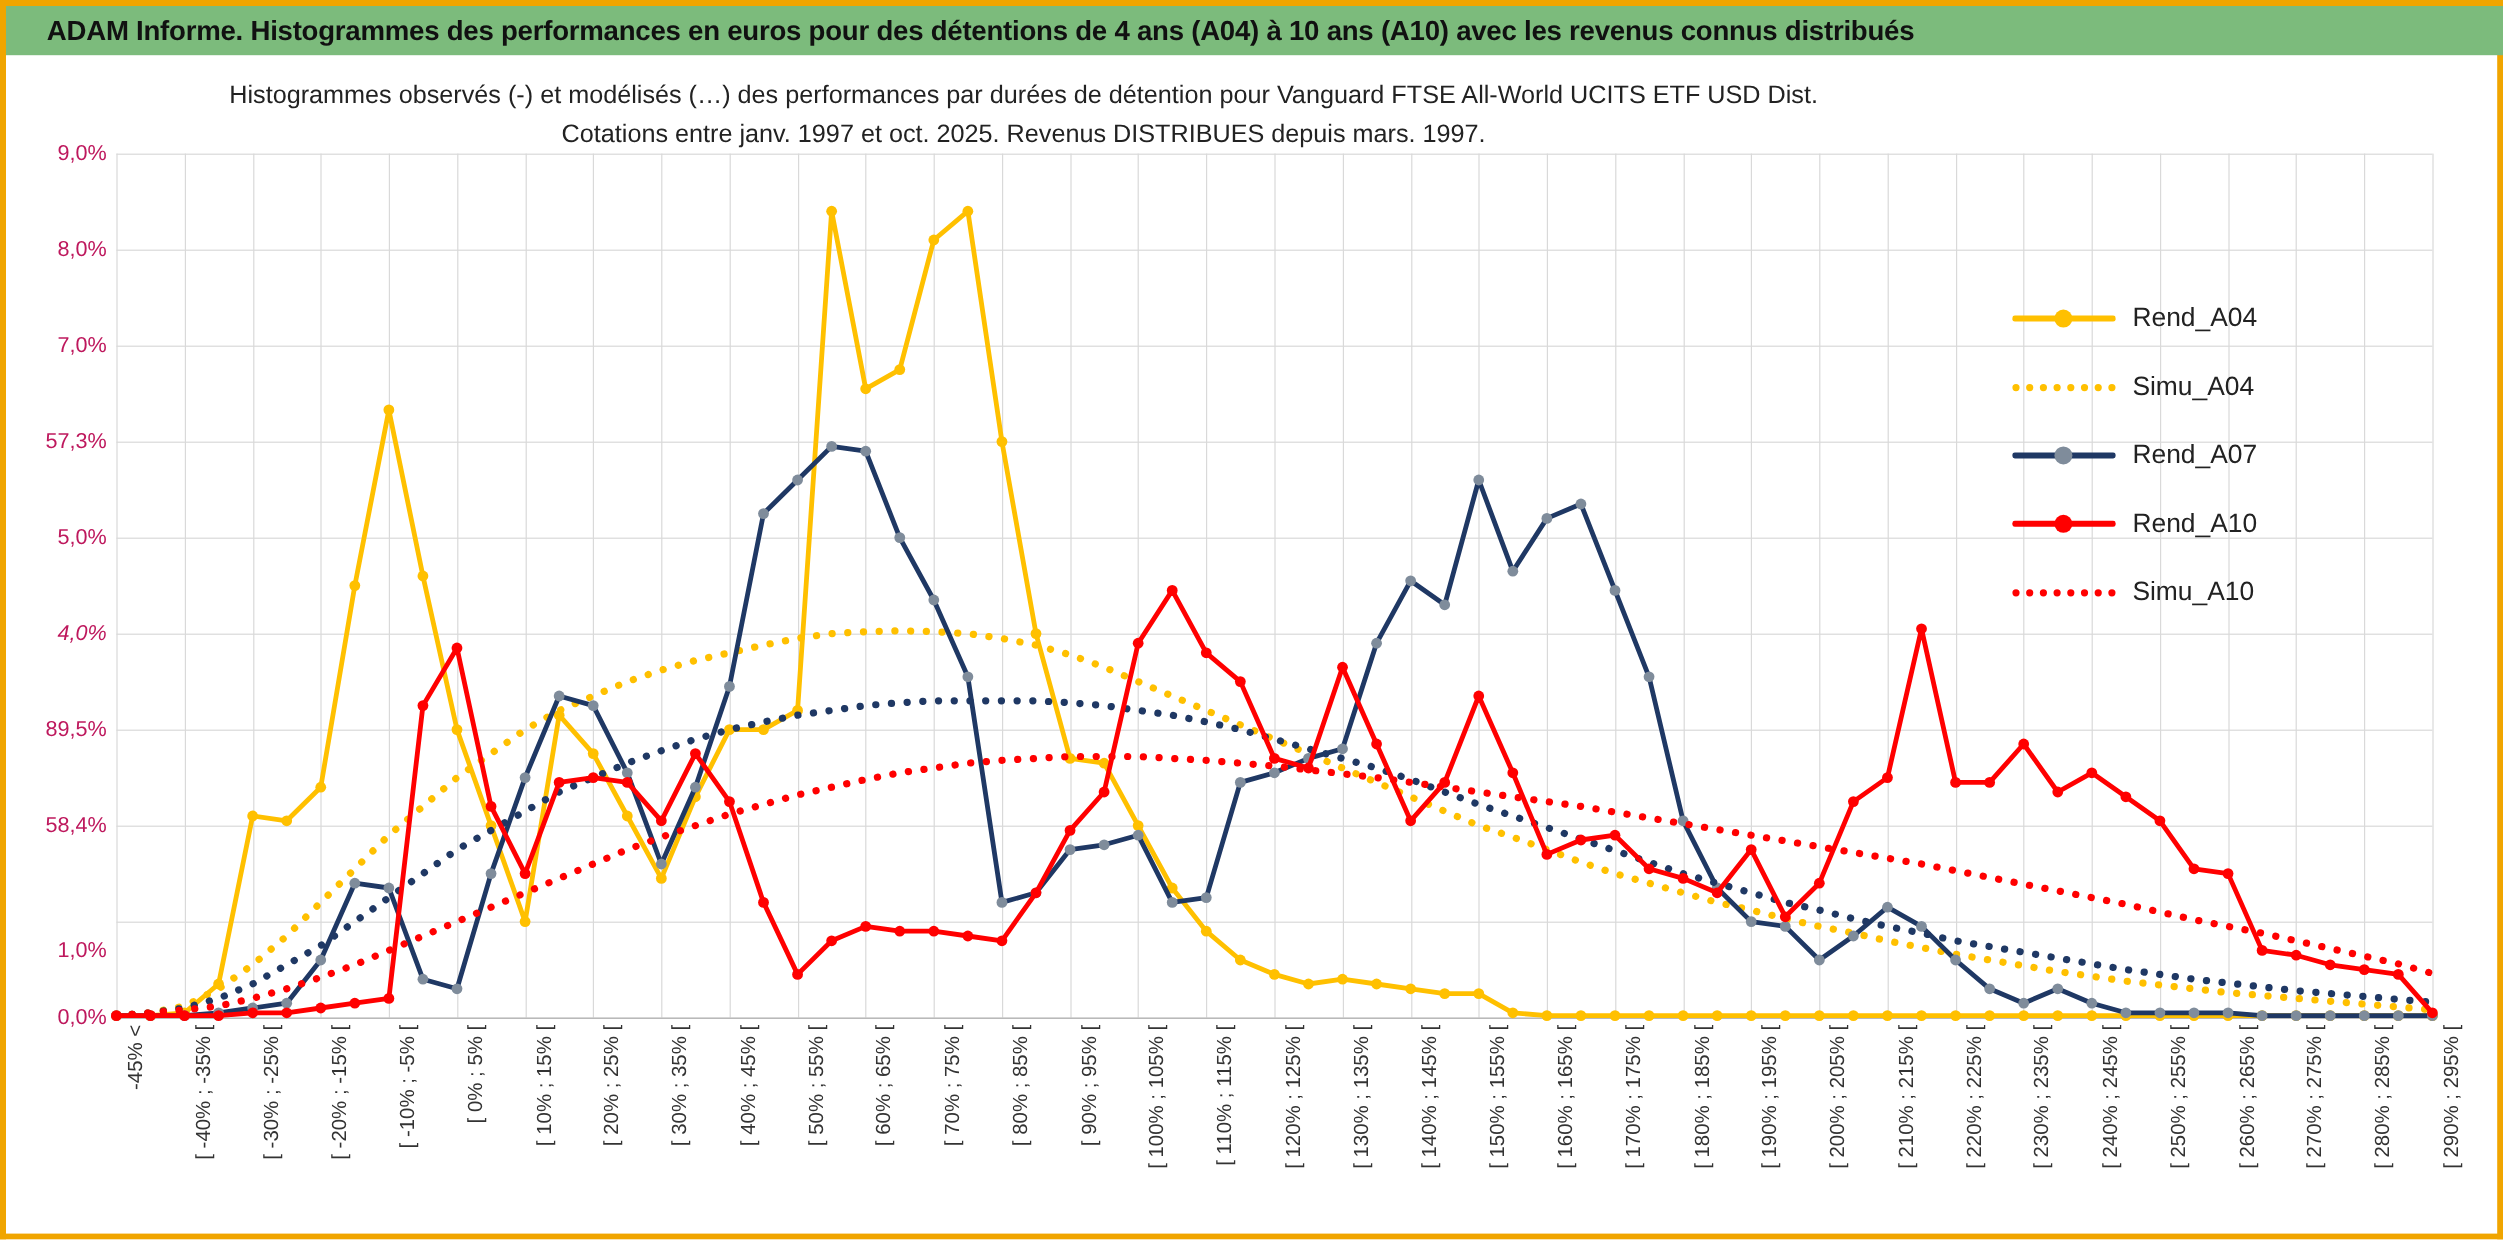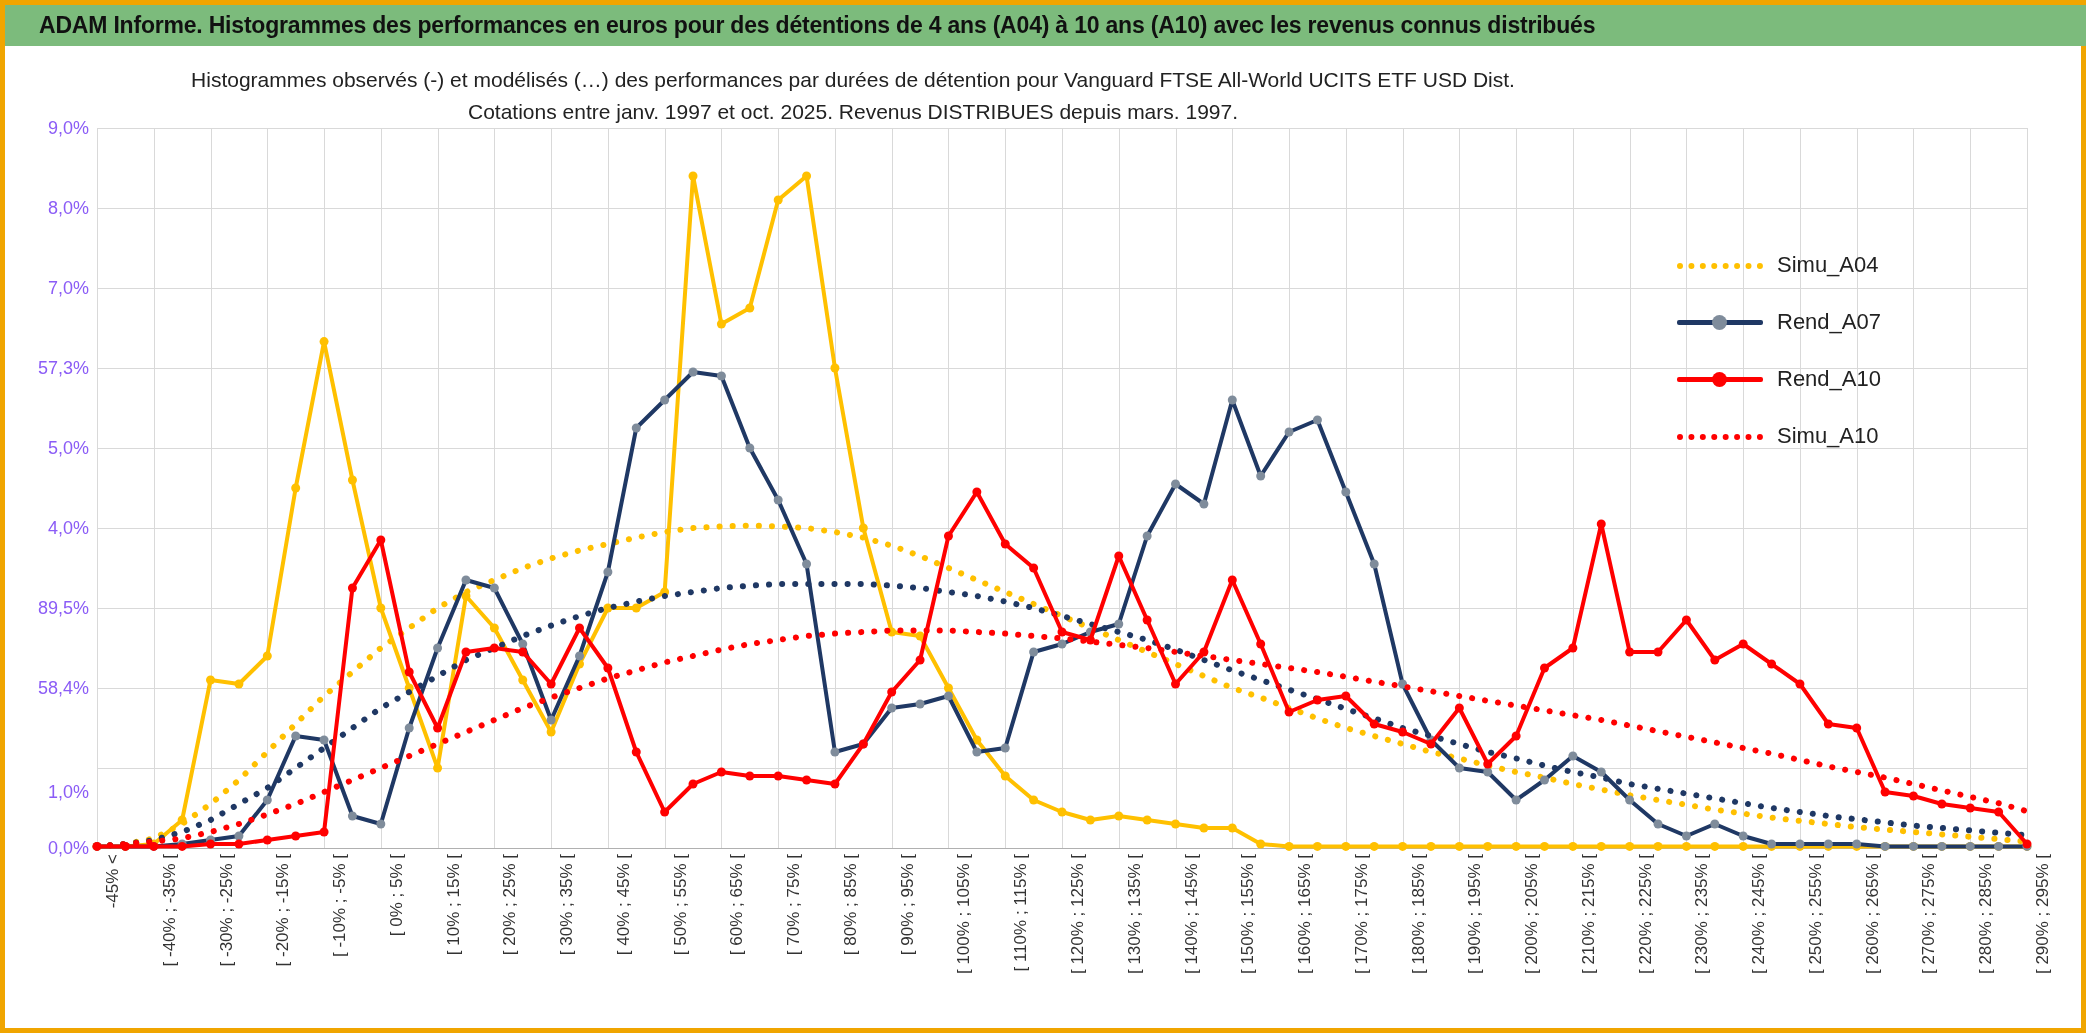--- a/index.html
+++ b/index.html
@@ -96,21 +96,21 @@
     width: 1930px;
     height: 1px;
     background: #b0b0b0;
   }
   .ytick {
     position: absolute;
     right: 1946px;
     width: 80px;
     text-align: right;
     font-size: 18px;
-    color: #8b5cf6;
+    color: #be185d;
     transform: translateY(-50%);
   }
   #ylabels {
     position: absolute;
     left: 92px;
     top: 82px;
     width: 1930px;
     height: 720px;
   }
   #ylabels .ytick {
@@ -462,21 +462,21 @@
             <polyline points="0,718.4 28.38235294117647,716 56.76470588235294,713.6 85.14705882352942,710.4 113.52941176470588,704 141.91176470588235,696 170.29411764705884,686.4 198.67647058823528,676 227.05882352941177,664 255.44117647058823,652 283.8235294117647,640 312.2058823529412,628 340.5882352941177,616 368.9705882352941,604 397.35294117647055,592 425.7352941176471,580 454.11764705882354,569.6 482.5,560 510.88235294117646,550.4 539.2647058823529,542.4 567.6470588235294,534.4 596.0294117647059,528 624.4117647058824,521.6 652.7941176470589,516 681.1764705882354,512 709.5588235294118,508 737.9411764705882,505.59999999999997 766.3235294117646,504 794.7058823529411,502.4 823.0882352941176,502.4 851.4705882352941,502.4 879.8529411764706,504 908.2352941176471,505.59999999999997 936.6176470588235,508 965,510.4 993.3823529411764,513.6 1021.7647058823529,516.8 1050.1470588235293,520 1078.5294117647059,524 1106.9117647058822,528 1135.2941176470588,532 1163.6764705882351,536 1192.0588235294117,540 1220.4411764705883,544 1248.8235294117649,548.8 1277.2058823529412,553.6 1305.5882352941178,558.4 1333.9705882352941,563.2 1362.3529411764707,568 1390.735294117647,572.8 1419.1176470588236,577.6 1447.5,582.4 1475.8823529411764,587.2 1504.264705882353,592 1532.6470588235293,597.6 1561.0294117647059,603.2 1589.4117647058822,608.8 1617.7941176470588,614.4 1646.1764705882351,620 1674.5588235294117,625.6 1702.9411764705883,632 1731.3235294117649,638.4 1759.7058823529412,644 1788.0882352941178,649.6 1816.4705882352941,656 1844.8529411764707,662.4 1873.235294117647,668.8 1901.6176470588236,675.2 1930,683.2" fill="none" stroke="#ff0000" stroke-width="6" stroke-linecap="round" stroke-dasharray="0.1 13"></polyline>
           </svg>
         </div>
     </div>
 
     <div id="ylabels">
         <div class="ytick" style="top: 720px;">0,0%</div>
         <div class="ytick" style="top: 664px;">1,0%</div>
         <div class="ytick" style="top: 560px;">58,4%</div>
         <div class="ytick" style="top: 480px;">89,5%</div>
-        <div class="ytick" style="top: 400px;">4,0%</div>
+        <div class="ytick" style="top: 400px; font-style: italic;">4,0%</div>
         <div class="ytick" style="top: 320px;">5,0%</div>
         <div class="ytick" style="top: 240px;">57,3%</div>
         <div class="ytick" style="top: 160px;">7,0%</div>
         <div class="ytick" style="top: 80px;">8,0%</div>
         <div class="ytick" style="top: 0px;">9,0%</div>
       </div>
     <div id="xlabels">
         <div class="xtick" style="left: 6px;">-45% &lt;</div>
         <div class="xtick" style="left: 62.7647px;">[ -40% ; -35% [</div>
         <div class="xtick" style="left: 119.529px;">[ -30% ; -25% [</div>
@@ -510,20 +510,27 @@
         <div class="xtick" style="left: 1708.94px;">[ 250% ; 255% [</div>
         <div class="xtick" style="left: 1765.71px;">[ 260% ; 265% [</div>
         <div class="xtick" style="left: 1822.47px;">[ 270% ; 275% [</div>
         <div class="xtick" style="left: 1879.24px;">[ 280% ; 285% [</div>
         <div class="xtick" style="left: 1936px;">[ 290% ; 295% [</div>
       </div>
 
     <div id="legend">
         <div class="legend-row">
           <div class="legend-swatch">
+            <div class="legend-line" style="background: rgb(255, 192, 0);"></div>
+            <div class="legend-marker" style="background: rgb(255, 192, 0);"></div>
+          </div>
+          <div class="legend-label">Rend_A04</div>
+        </div>
+        <div class="legend-row">
+          <div class="legend-swatch">
             <div class="legend-dotted" style="border-top-color: rgb(255, 192, 0);"></div>
           </div>
           <div class="legend-label">Simu_A04</div>
         </div>
         <div class="legend-row">
           <div class="legend-swatch">
             <div class="legend-line" style="background: rgb(31, 56, 100);"></div>
             <div class="legend-marker" style="background: rgb(127, 140, 155);"></div>
           </div>
           <div class="legend-label">Rend_A07</div>

